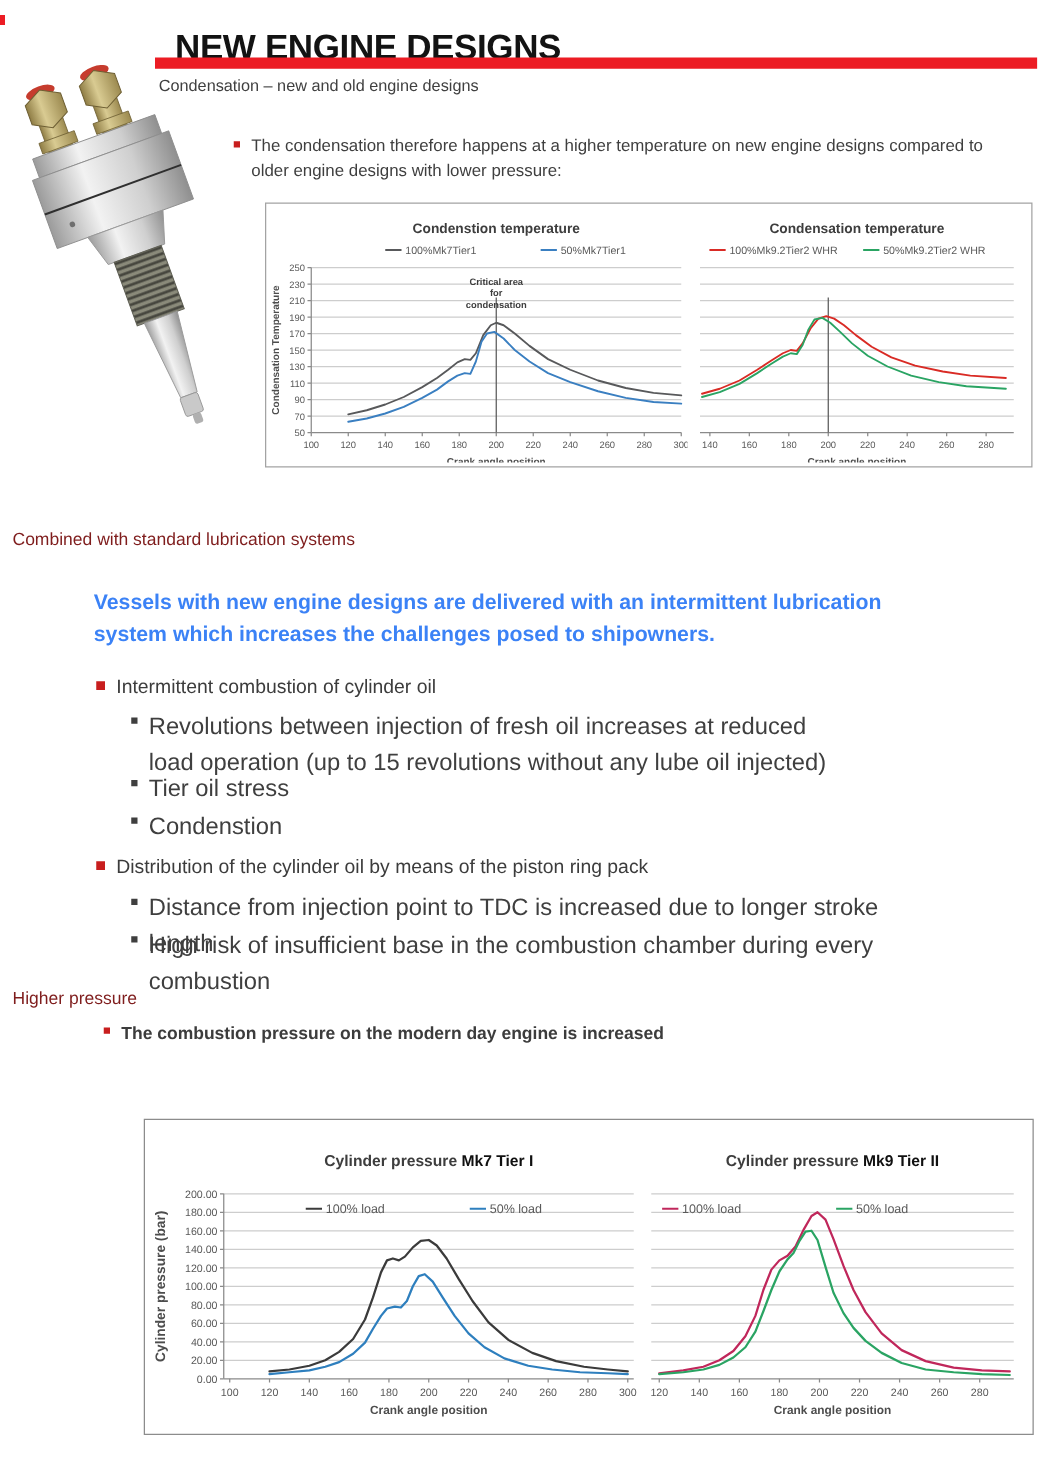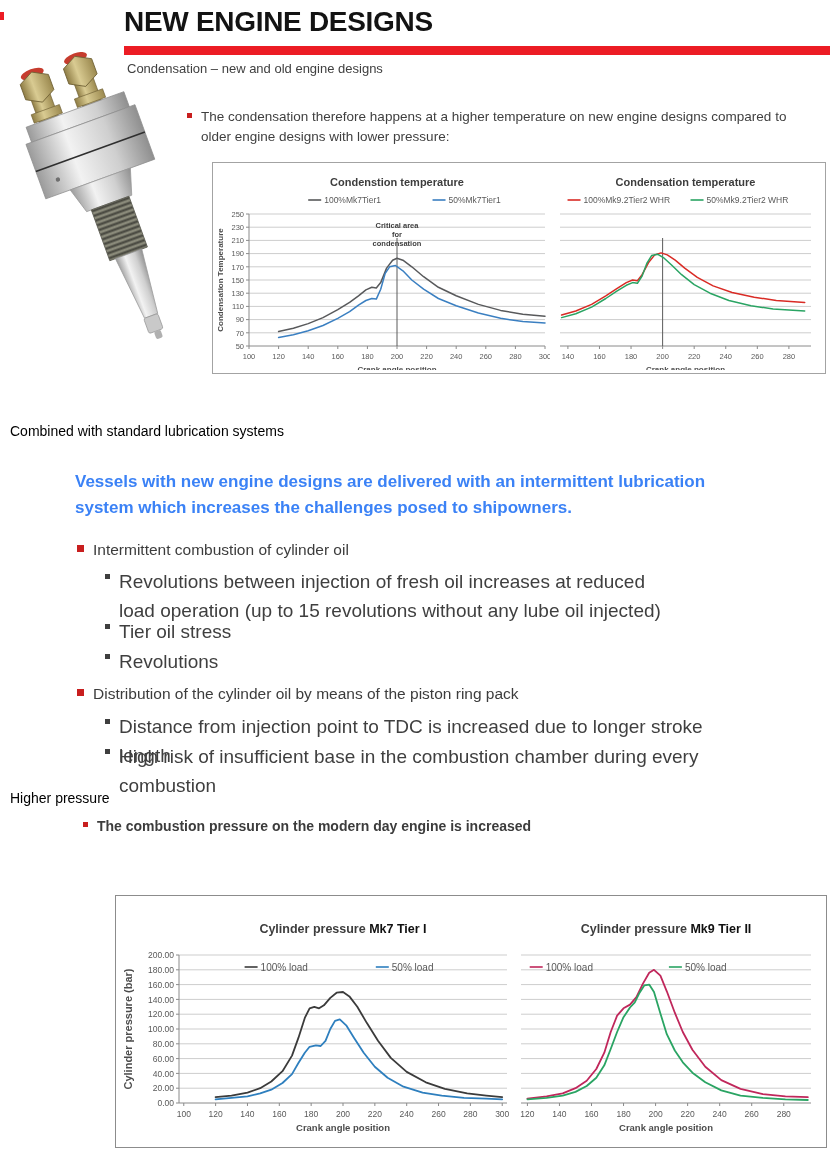--- a/index.html
+++ b/index.html
@@ -9,39 +9,39 @@
   #page-title{left:124px;top:6px;font-size:28px;font-weight:bold;color:#131313;letter-spacing:-.3px;}
   #accent-bar{left:124px;top:46px;width:706px;height:9px;background:var(--accent,#ec1c24);}
   #corner-mark{left:0;top:12px;width:4px;height:8px;background:var(--accent,#ec1c24);}
   #subtitle{left:127px;top:61px;font-size:13px;color:#404040;}
   .bullet{display:flex;gap:9px;line-height:1.5;}
   .bullet .sq{flex:none;width:6px;height:6px;margin-top:6px;background:var(--bullet,#c81e1e);}
   .bullet.lvl1{font-size:15.5px;color:#3c3c3c;}
   .bullet.lvl1 .sq{width:7px;height:7px;margin-top:7px;}
   .bullet.lvl2{font-size:19px;color:#3f3f3f;}
   .bullet.lvl2 .sq{width:5px;height:5px;margin-top:6px;background:#3f3f3f;}
-  .side-label{font-size:14px;color:#000000;}
+  .side-label{font-size:14px;color:#7f1d1d;}
   #vessels-heading{left:75px;top:469px;width:645px;font-size:17px;font-weight:bold;color:#3b82f6;line-height:1.5;}
   .chart-frame{border:1px solid #a3a3a3;background:#fff;}
   #top-chart-box{left:212px;top:162px;width:612px;height:210px;}
   #bottom-chart-box{left:115px;top:895px;width:710px;height:251px;border-color:#8c8c8c;}
   .chart-host{position:absolute;}
   #chart-c0{left:1px;top:1px;width:336px;height:206px;}
   #chart-c1{left:337px;top:1px;width:273px;height:206px;}
   #chart-c2{left:1px;top:1px;width:398px;height:248px;}
   #chart-c3{left:399px;top:1px;width:306px;height:248px;}
   svg text{font-family:"Liberation Sans",sans-serif;}
 </style>
 </head>
 <body>
 
 <div id="page">
 
   <div class="abs" id="corner-mark"></div>
-  <h1 class="abs" id="page-title" style="margin:0">NEW ENGINE DESIGNS</h1>
+  <h1 class="abs" id="page-title" style="margin:16px">NEW ENGINE DESIGNS</h1>
   <div class="abs" id="accent-bar"></div>
   <div class="abs" id="subtitle">Condensation – new and old engine designs</div>
 
   <svg class="abs" style="left:2px;top:52px" width="200" height="310" viewBox="0 0 200 310">
     <defs>
       <linearGradient id="brass" x1="0" y1="0" x2="1" y2="0">
         <stop offset="0" stop-color="#8f7d45"></stop>
           <stop offset="0.4" stop-color="#d9cb92"></stop>
           <stop offset="1" stop-color="#9c8a50"></stop>
       </linearGradient>
@@ -205,21 +205,21 @@
   <div class="abs bullet lvl2" style="left:105px;top:568px;width:575px">
     <span class="sq"></span>
     <span>Revolutions between injection of fresh oil increases at reduced load operation (up to 15 revolutions without any lube oil injected)</span>
   </div>
   <div class="abs bullet lvl2" style="left:105px;top:618px;width:575px">
     <span class="sq"></span>
     <span>Tier oil stress</span>
   </div>
   <div class="abs bullet lvl2" style="left:105px;top:648px;width:575px">
     <span class="sq"></span>
-    <span>Revolutions</span>
+    <span>Condenstion</span>
   </div>
 
   <div class="abs bullet lvl1" style="left:77px;top:682px;width:660px">
     <span class="sq"></span>
     <span>Distribution of the cylinder oil by means of the piston ring pack</span>
   </div>
   <div class="abs bullet lvl2" style="left:105px;top:713px;width:640px">
     <span class="sq"></span>
     <span>Distance from injection point to TDC is increased due to longer stroke length</span>
   </div>

